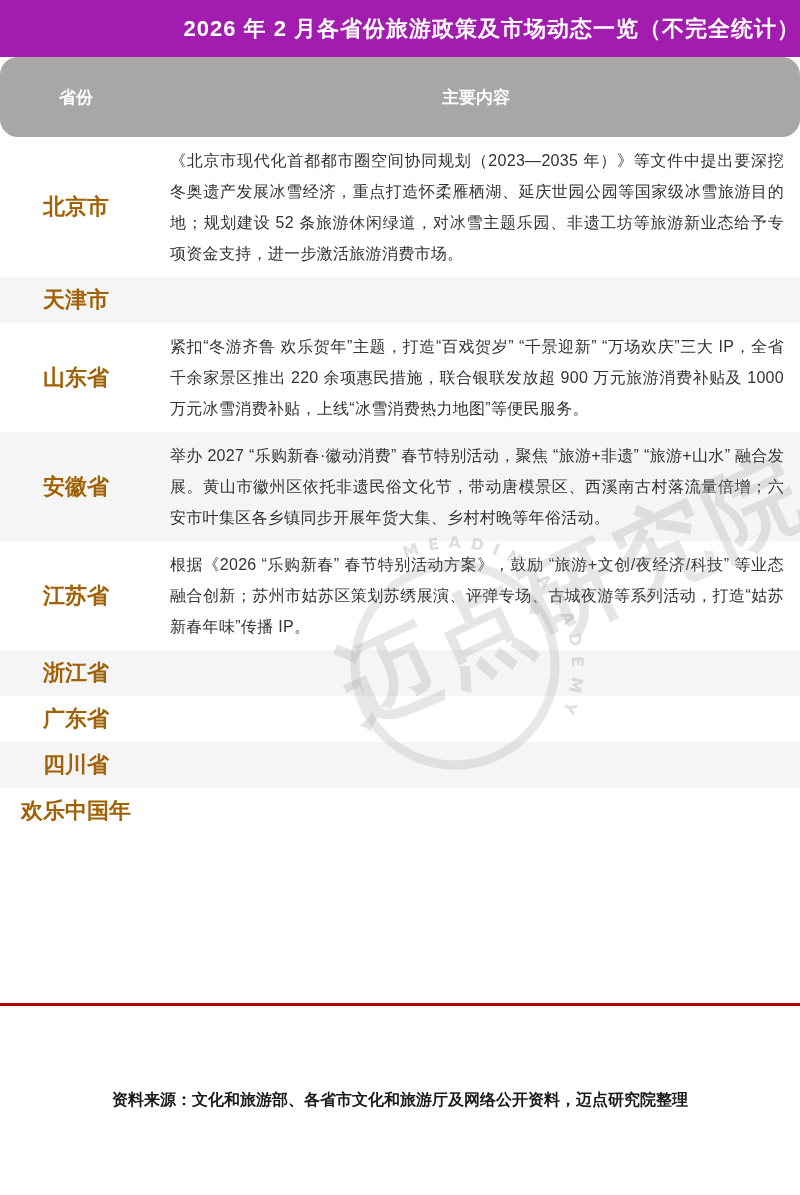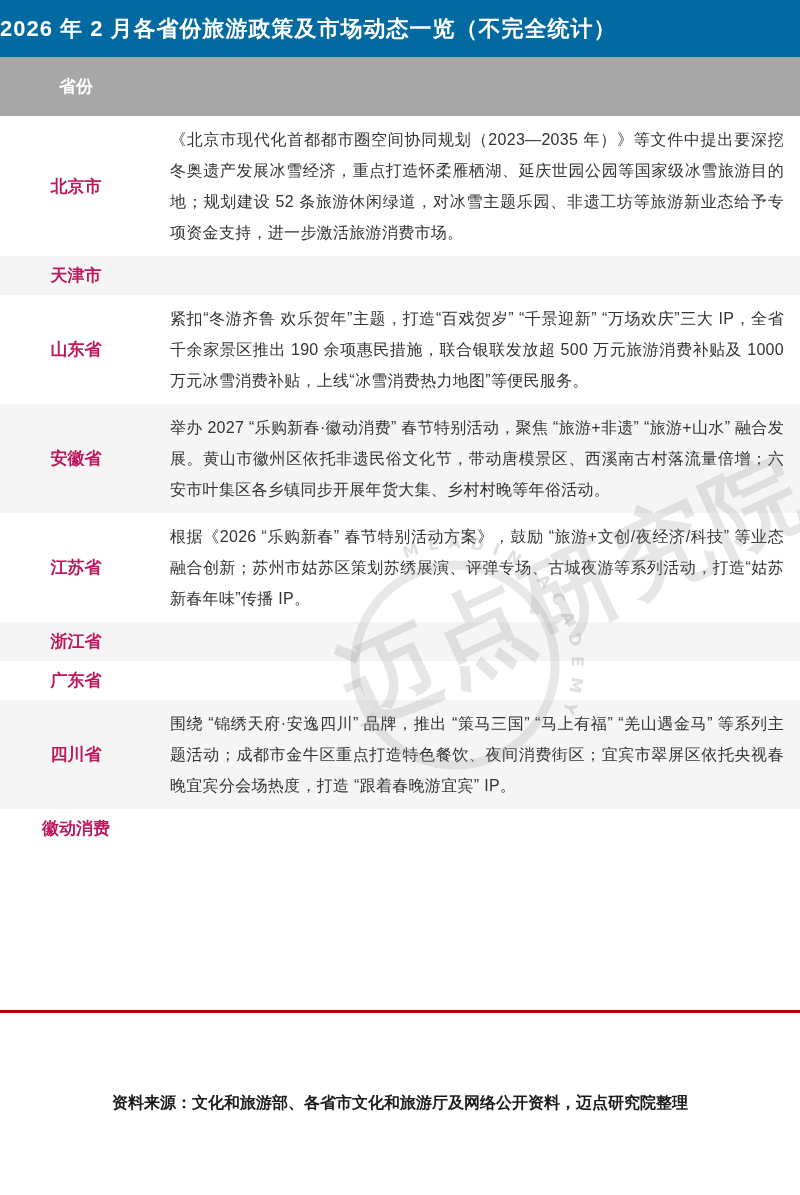--- a/index.html
+++ b/index.html
@@ -8,43 +8,43 @@
     font-family:"Liberation Sans","DejaVu Sans",sans-serif;
     position:relative;overflow:hidden;
   }
   .page{
     width:800px;min-height:1195px;
     display:flex;flex-direction:column;
     position:relative;background:#ffffff;
   }
   
   .title-bar{
-    height:57px;background:#0369a1;
-    display:flex;align-items:center;justify-content:flex-start;
+    height:57px;background:#a21caf;
+    display:flex;align-items:center;justify-content:flex-end;
     flex:0 0 auto;
   }
   .title-bar h1{
     margin:0;color:#ffffff;font-size:22px;font-weight:bold;
     letter-spacing:1px;
   }
   
   .col-header{
-    height:59px;background:#a7a7a7;
+    height:80px;background:#a7a7a7;
     display:flex;align-items:center;flex:0 0 auto;
-    color:#ffffff;font-size:17px;font-weight:bold;
+    color:#ffffff;font-size:17px;font-weight:bold;border-radius:18px;
   }
   .col-header .hd-province{width:152px;text-align:center;flex:0 0 auto;}
   .col-header .hd-content{flex:1 1 auto;text-align:center;}
   
   .rows{flex:1 0 auto;display:flex;flex-direction:column;}
   .row{display:flex;align-items:center;background:#ffffff;padding:8px 0;}
   .row.alt{background:#f5f5f5;}
   .cell-province{
     width:152px;flex:0 0 auto;text-align:center;
-    color:#be185d;font-weight:bold;font-size:17px;
+    color:#a16207;font-weight:bold;font-size:22px;
   }
   .cell-content{
     flex:1 1 auto;
     color:#333333;font-size:16px;line-height:31px;
     padding:0 16px 0 18px;text-align:justify;
     letter-spacing:0.3px;
   }
   
   .divider{height:3px;background:#b00000;flex:0 0 auto;}
   .source-note{
@@ -63,54 +63,54 @@
 <body>
 
 <div class="page">
 
   <header class="title-bar">
     <h1>2026 年 2 月各省份旅游政策及市场动态一览（不完全统计）</h1>
   </header>
 
   <div class="col-header">
     <div class="hd-province">省份</div>
+    <div class="hd-content">主要内容</div>
   </div>
 
   <div class="rows" id="rows">
       <div class="row">
         <div class="cell-province">北京市</div>
         <div class="cell-content">《北京市现代化首都都市圈空间协同规划（2023—2035 年）》等文件中提出要深挖冬奥遗产发展冰雪经济，重点打造怀柔雁栖湖、延庆世园公园等国家级冰雪旅游目的地；规划建设 52 条旅游休闲绿道，对冰雪主题乐园、非遗工坊等旅游新业态给予专项资金支持，进一步激活旅游消费市场。</div>
       </div>
       <div class="row alt">
         <div class="cell-province">天津市</div>
       </div>
       <div class="row">
         <div class="cell-province">山东省</div>
-        <div class="cell-content">紧扣“冬游齐鲁 欢乐贺年”主题，打造“百戏贺岁” “千景迎新” “万场欢庆”三大 IP，全省千余家景区推出 190 余项惠民措施，联合银联发放超 500 万元旅游消费补贴及 1000 万元冰雪消费补贴，上线“冰雪消费热力地图”等便民服务。</div>
+        <div class="cell-content">紧扣“冬游齐鲁 欢乐贺年”主题，打造“百戏贺岁” “千景迎新” “万场欢庆”三大 IP，全省千余家景区推出 220 余项惠民措施，联合银联发放超 900 万元旅游消费补贴及 1000 万元冰雪消费补贴，上线“冰雪消费热力地图”等便民服务。</div>
       </div>
       <div class="row alt">
         <div class="cell-province">安徽省</div>
         <div class="cell-content">举办 2027 “乐购新春·徽动消费” 春节特别活动，聚焦 “旅游+非遗” “旅游+山水” 融合发展。黄山市徽州区依托非遗民俗文化节，带动唐模景区、西溪南古村落流量倍增；六安市叶集区各乡镇同步开展年货大集、乡村村晚等年俗活动。</div>
       </div>
       <div class="row">
         <div class="cell-province">江苏省</div>
         <div class="cell-content">根据《2026 “乐购新春” 春节特别活动方案》，鼓励 “旅游+文创/夜经济/科技” 等业态融合创新；苏州市姑苏区策划苏绣展演、评弹专场、古城夜游等系列活动，打造“姑苏新春年味”传播 IP。</div>
       </div>
       <div class="row alt">
         <div class="cell-province">浙江省</div>
       </div>
       <div class="row">
         <div class="cell-province">广东省</div>
       </div>
       <div class="row alt">
         <div class="cell-province">四川省</div>
-        <div class="cell-content">围绕 “锦绣天府·安逸四川” 品牌，推出 “策马三国” “马上有福” “羌山遇金马” 等系列主题活动；成都市金牛区重点打造特色餐饮、夜间消费街区；宜宾市翠屏区依托央视春晚宜宾分会场热度，打造 “跟着春晚游宜宾” IP。</div>
       </div>
       <div class="row">
-        <div class="cell-province">徽动消费</div>
+        <div class="cell-province">欢乐中国年</div>
       </div>
     </div>
 
   <div class="divider"></div>
 
   <footer class="source-note">
     <span>资料来源：文化和旅游部、各省市文化和旅游厅及网络公开资料，迈点研究院整理</span>
   </footer>
 
   <svg class="watermark" viewBox="0 0 800 1195" xmlns="http://www.w3.org/2000/svg">

